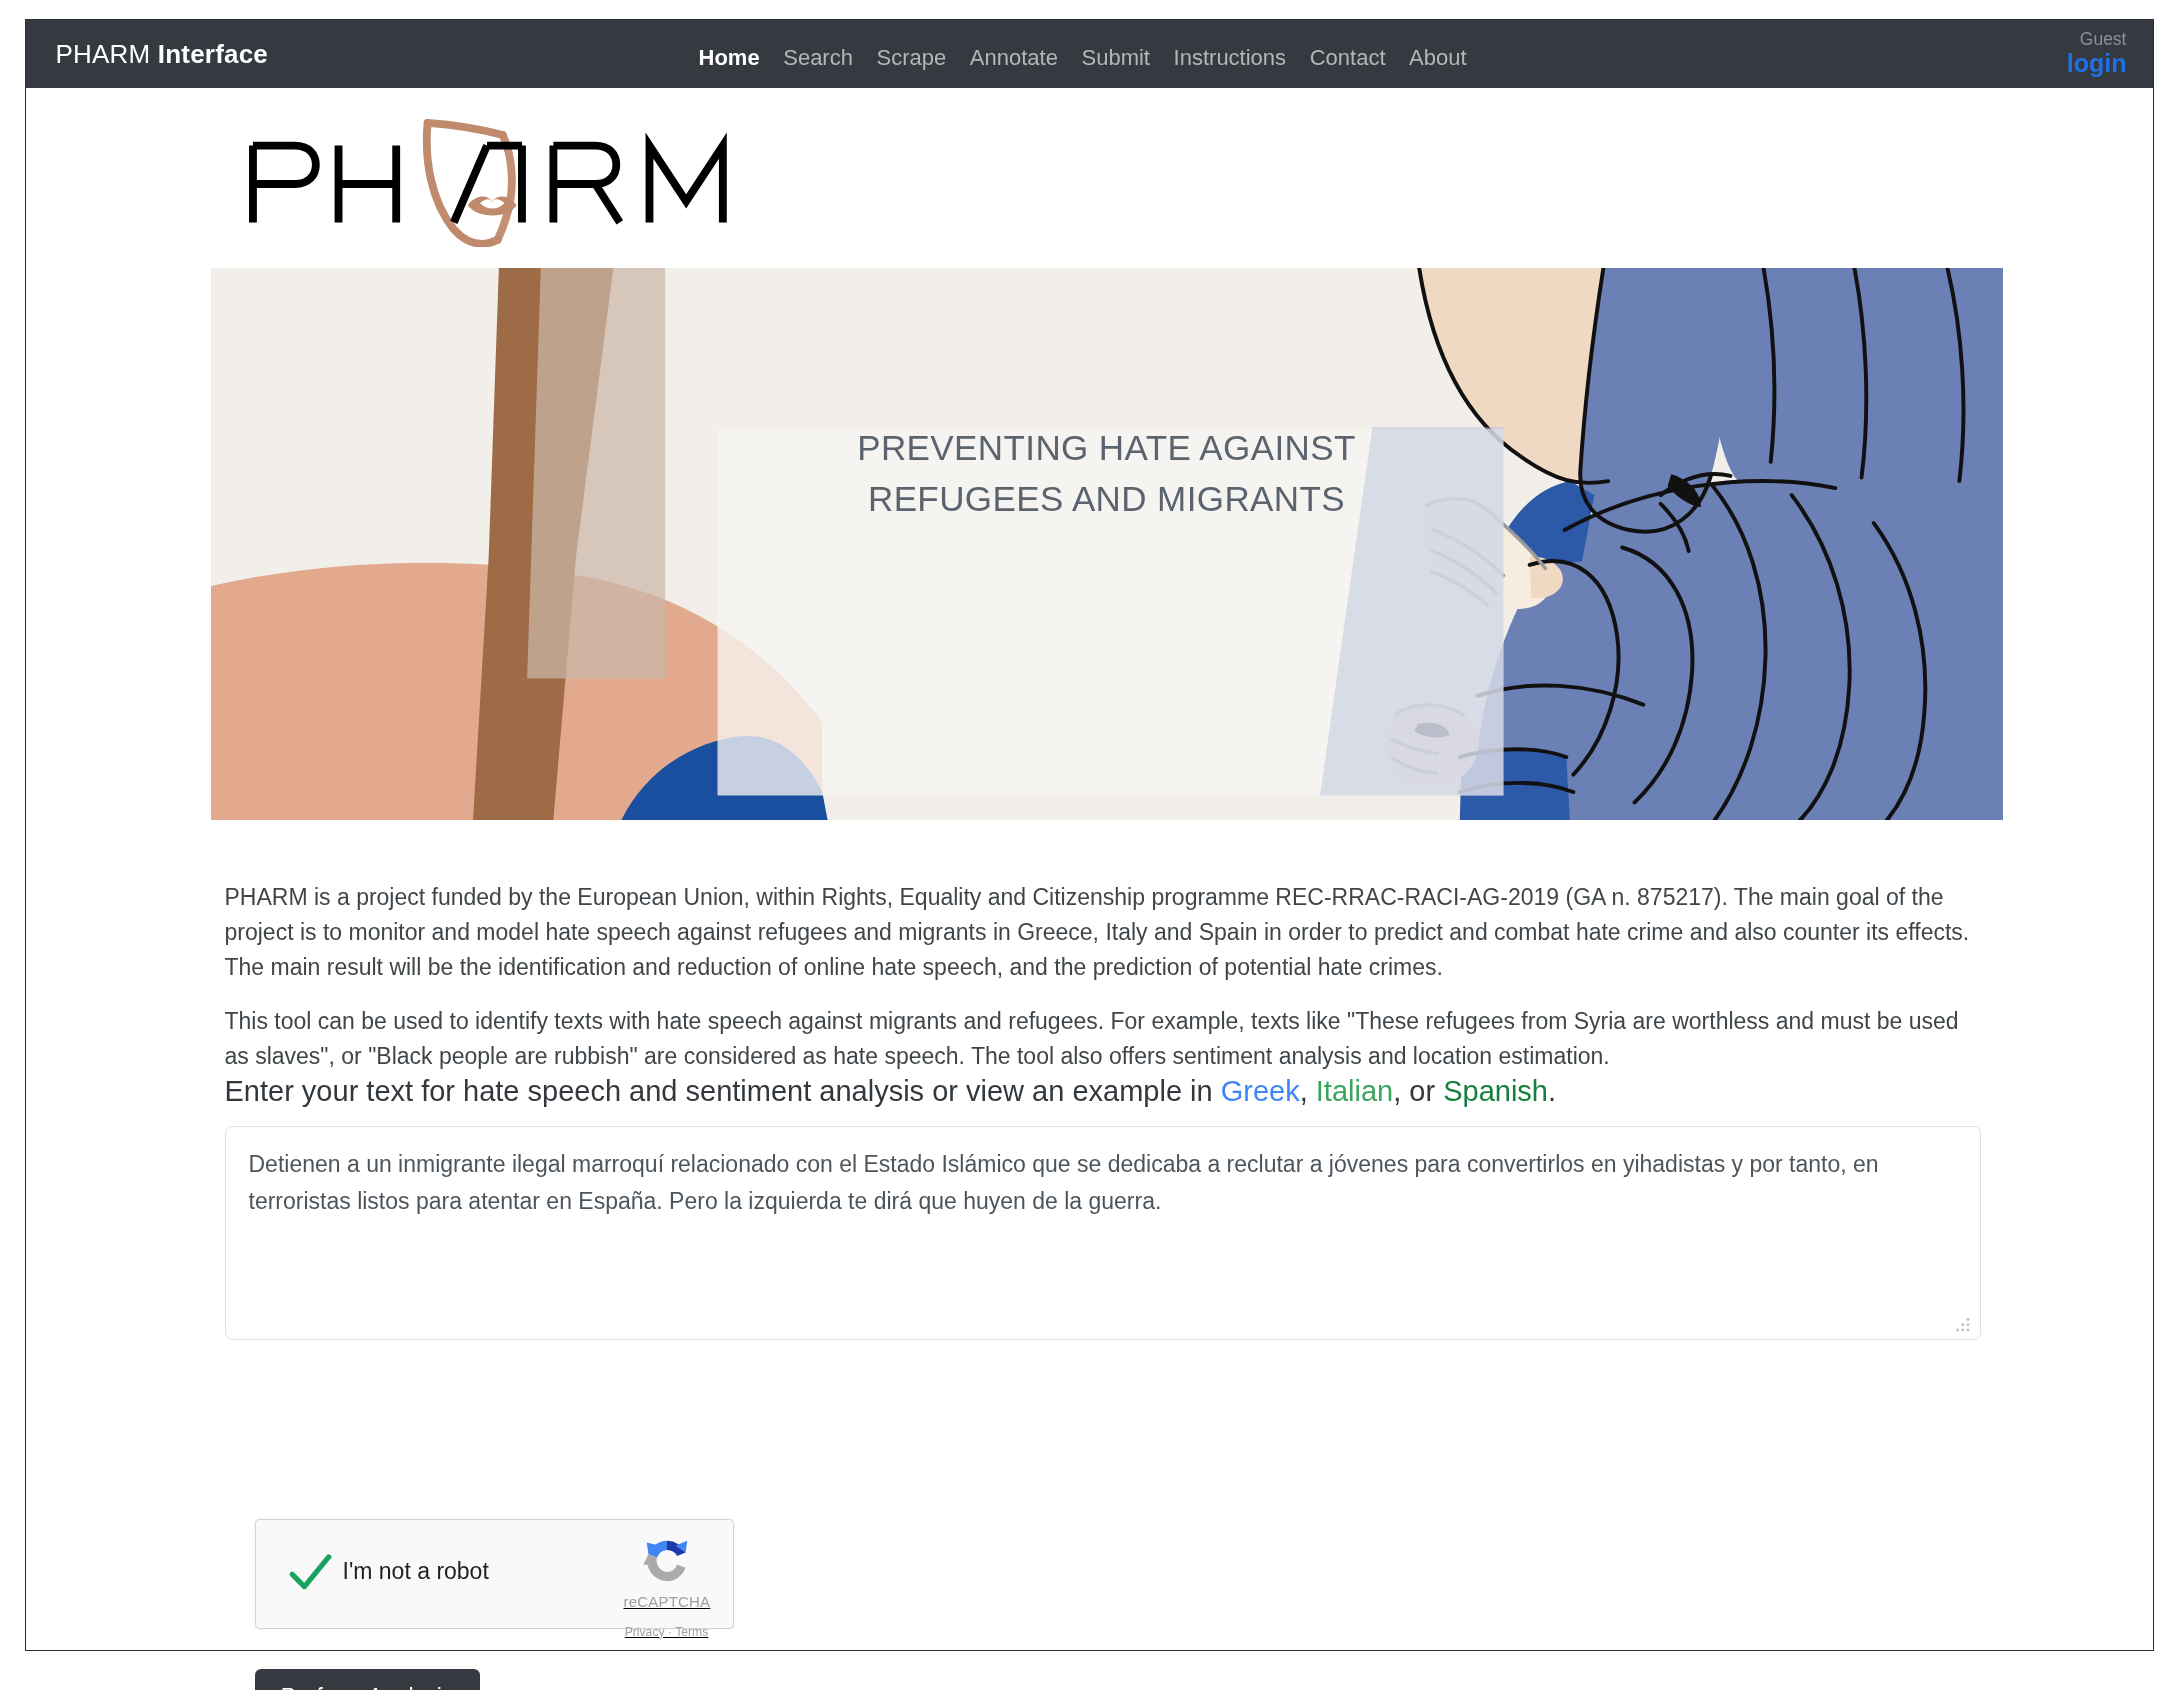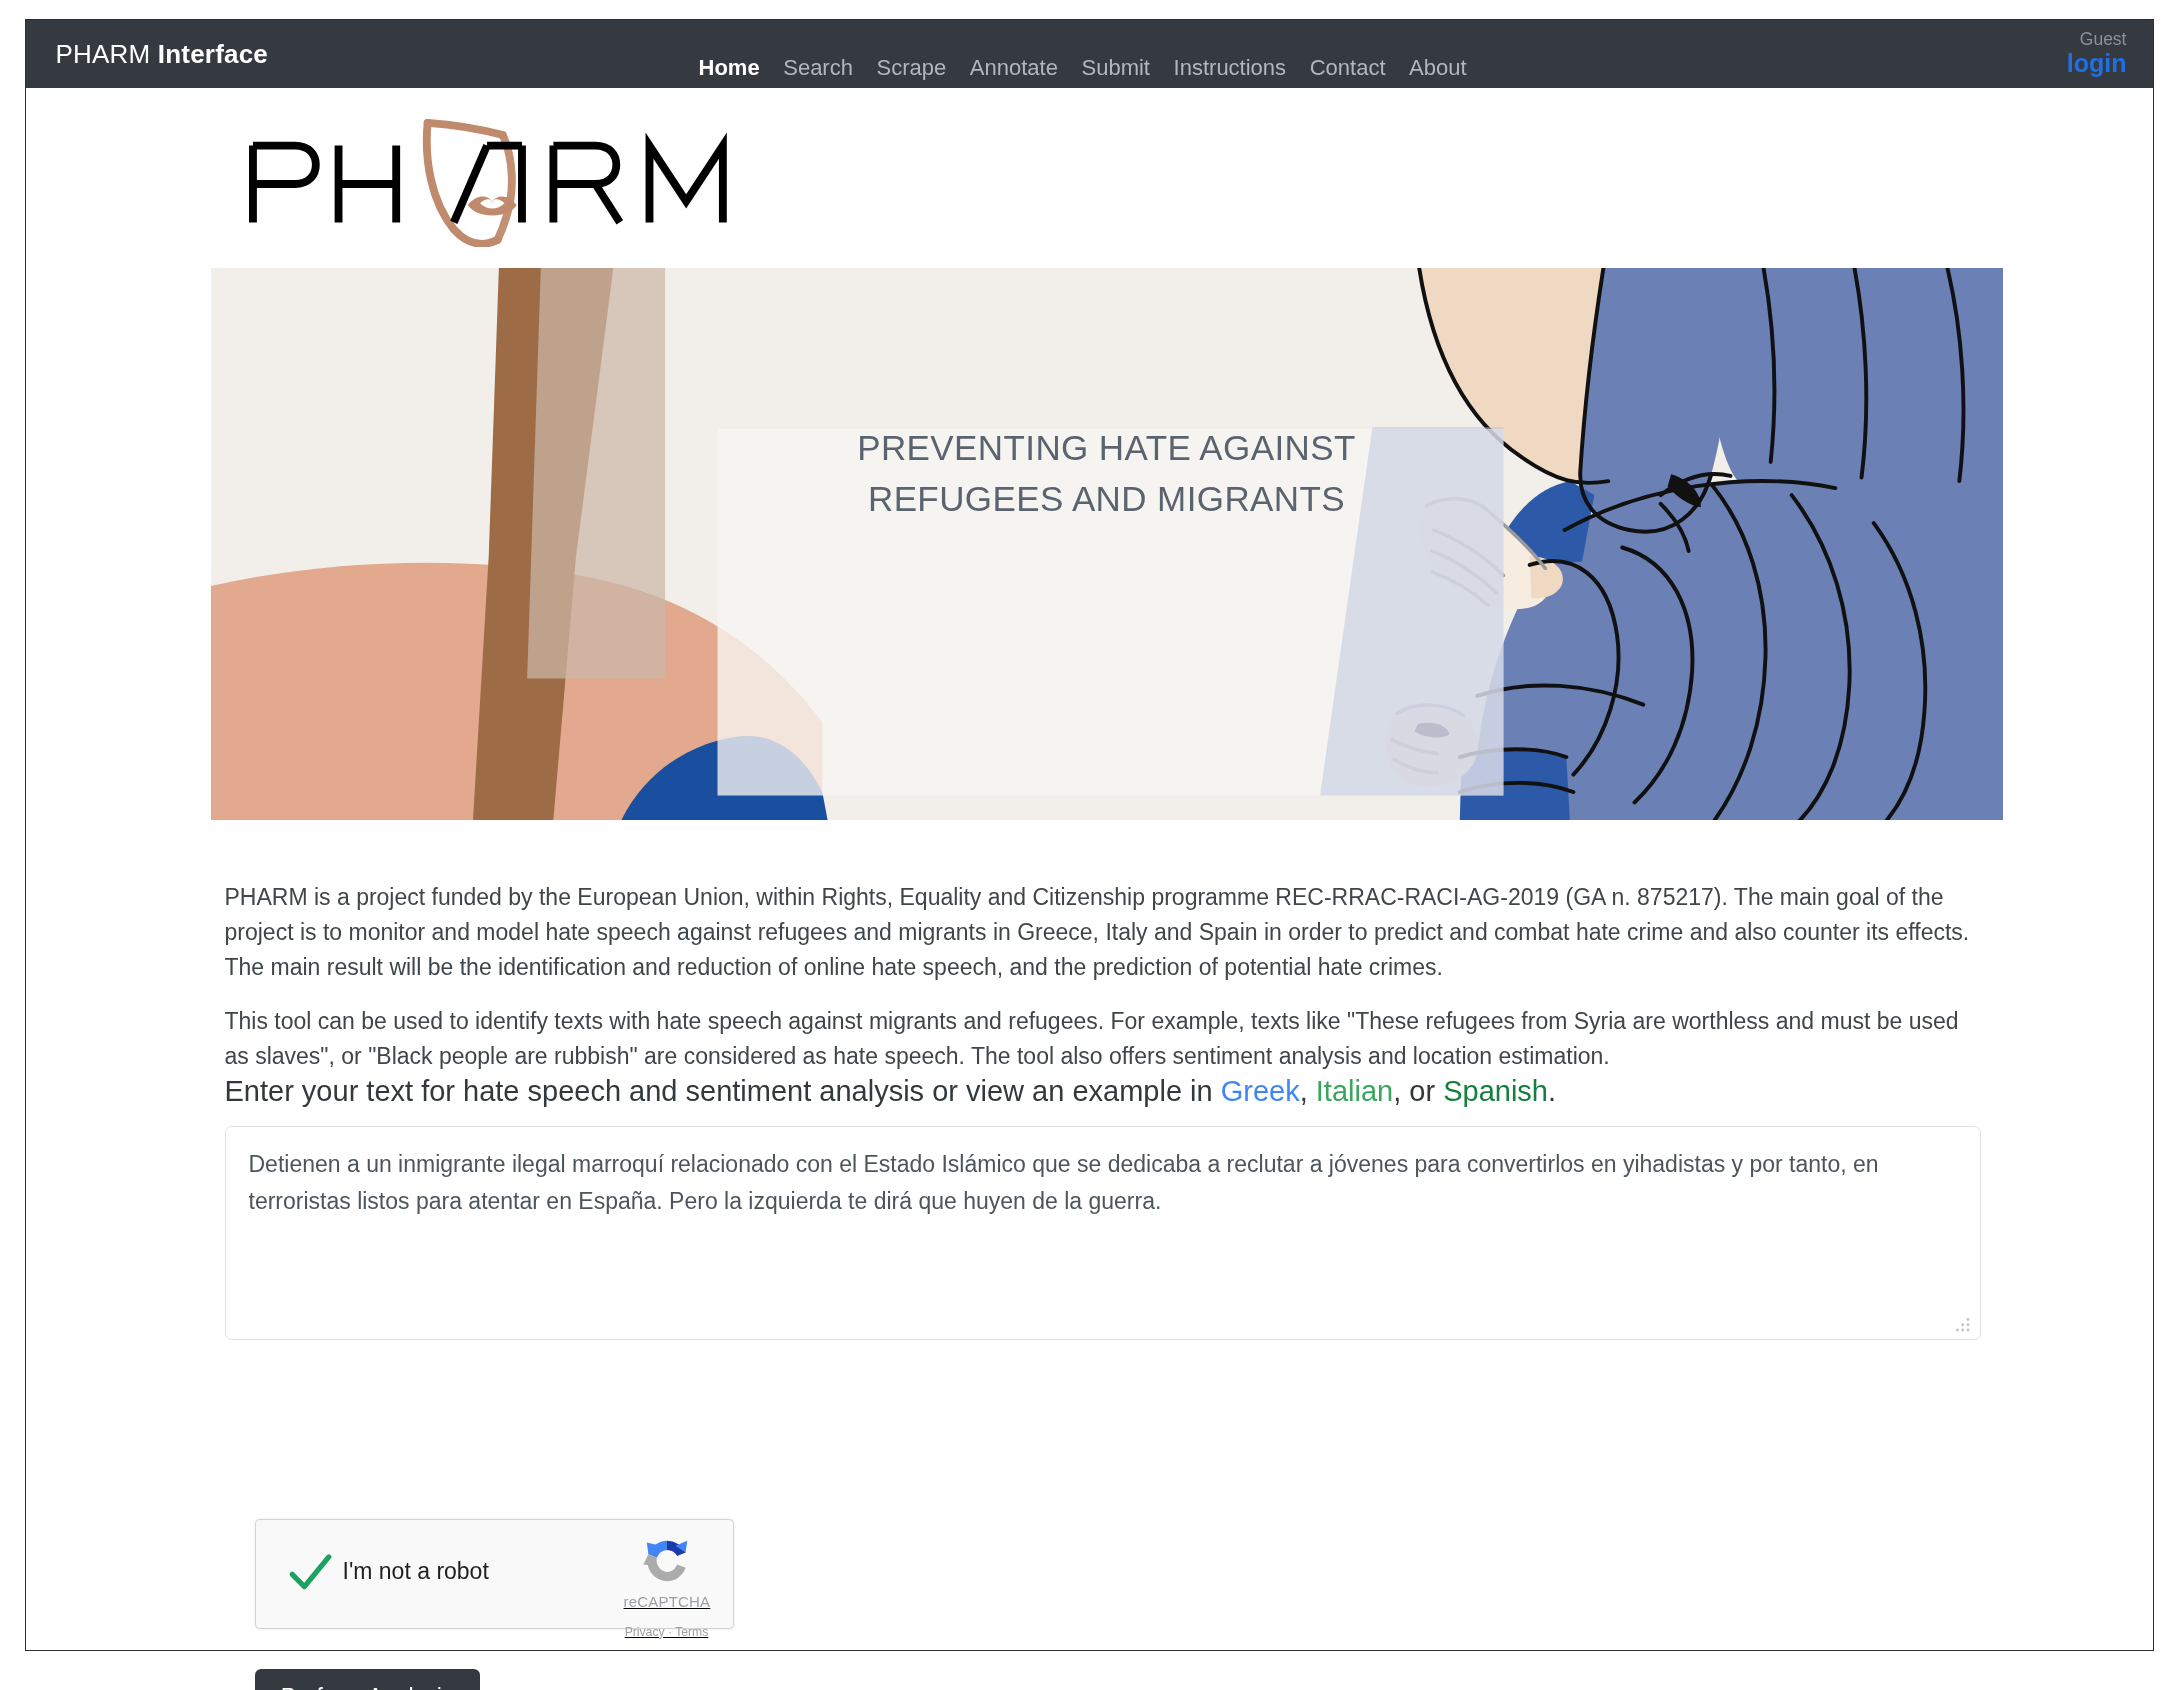--- a/index.html
+++ b/index.html
@@ -47,21 +47,21 @@
     font-size: 26px;
     font-weight: 400;
     white-space: nowrap;
     letter-spacing: 0.2px;
   }
   #brand .brand-bold { font-weight: 700; }
 
   #nav-links {
     position: absolute;
     left: 673px;
-    top: 10px;
+    top: 0;
     height: 76px;
     display: flex;
     align-items: center;
     gap: 23.6px;
     justify-content: flex-end;
   }
   .nav-link {
     color: #b3b7bb;
     font-size: 22px;
     text-decoration: none;

